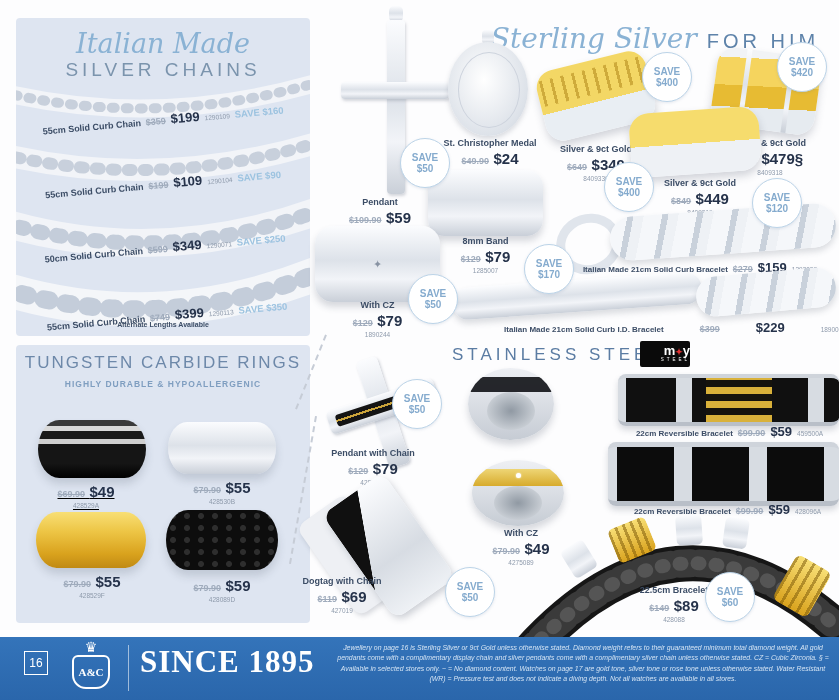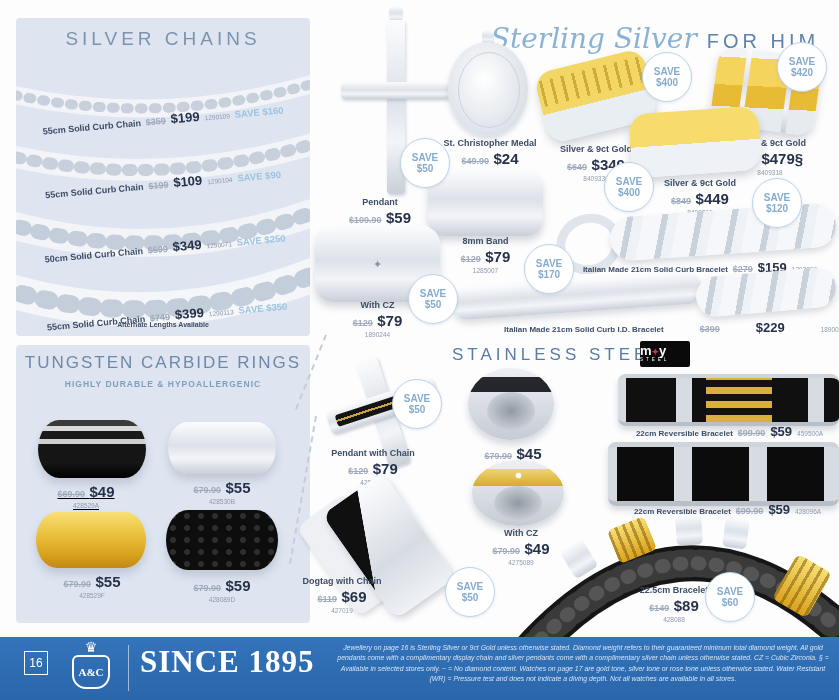--- a/index.html
+++ b/index.html
@@ -32,33 +32,34 @@
   .chainline{position:absolute;width:0;border-left:2px dashed #c6ccd6;}
   
   #footer{position:absolute;left:0;top:637px;width:839px;height:63px;
           background:linear-gradient(180deg,#3474ba,#2a66ab);color:#fff;}
   .pagebox{position:absolute;left:24px;top:14px;width:22px;height:22px;border:1.5px solid #fff;
            display:flex;align-items:center;justify-content:center;font-size:12px;}
   .brandname{position:absolute;left:140px;top:7px;font-family:"Liberation Serif",serif;
              font-size:31px;font-weight:bold;letter-spacing:1px;}
   .fineprint{position:absolute;left:335px;top:6px;width:496px;font-size:6.9px;line-height:1.5;
              font-style:italic;text-align:center;color:#d4e4f4;}
-  .logo-my{position:absolute;background:#0a0a0a;color:#fff;text-align:left;
+  .logo-my{position:absolute;background:#0a0a0a;color:#fff;text-align:right;
            width:50px;height:26px;border-radius:2px;line-height:1;}
   .logo-my .r1{font-size:13px;font-weight:bold;margin-top:3px;}
   .logo-my .star{color:#e03030;font-size:9px;}
   .logo-my .r2{font-size:4.5px;letter-spacing:3px;margin-top:1px;}
 </style>
 </head>
 <body>
 
 <div id="page">
 
   <div class="panel" style="left:16px;top:18px;width:294px;height:318px;">
     <div class="abs" style="left:0;top:10px;width:294px;text-align:center;">
+      <div class="script" style="font-size:27px;">Italian Made</div>
       <div class="caps" style="font-size:19px;color:#7b94ad;">SILVER CHAINS</div>
     </div>
 
     <svg class="abs" style="left:0;top:12px;" width="294" height="300" viewBox="0 0 294 300">
       <g fill="none" stroke-linecap="round">
         <path d="M -15 62 Q 145 100 310 50" stroke="#f2f4f8" stroke-width="18"></path>
         <path d="M -15 62 Q 145 100 310 50" stroke="#c8d0dc" stroke-width="10" stroke-dasharray="3 11"></path>
         <path d="M -15 124 Q 145 162 310 110" stroke="#f2f4f8" stroke-width="22"></path>
         <path d="M -15 124 Q 145 162 310 110" stroke="#c8d0dc" stroke-width="12" stroke-dasharray="4 12"></path>
         <path d="M -15 192 Q 145 240 310 178" stroke="#f2f4f8" stroke-width="28"></path>
@@ -230,24 +231,20 @@
   </div>
   <div class="pinfo" style="left:318px;top:448px;width:110px;">
     <div class="nm">Pendant with Chain</div>
     <div><span class="was">$129</span> <span class="now">$79</span></div>
     <div class="code">4285082</div>
   </div>
 
   <div class="donut" style="left:468px;top:368px;width:86px;height:72px;background:linear-gradient(180deg,#eef0f4,#c6ccd4);">
     <div class="abs" style="left:0;top:9px;width:86px;height:15px;background:#15161a;opacity:.92;"></div>
     <div class="hole" style="left:19px;top:24px;width:48px;height:38px;"></div>
-  </div>
-  <div class="pinfo" style="left:470px;top:444px;width:86px;">
-    <div><span class="was">$79.90</span> <span class="now">$45</span></div>
-    <div class="code">4040188</div>
   </div>
 
   <div class="donut" style="left:472px;top:460px;width:92px;height:66px;background:linear-gradient(180deg,#eef0f4,#c6ccd4);">
     <div class="abs" style="left:0;top:9px;width:92px;height:17px;background:linear-gradient(180deg,#eed575,#d7ab2c);"></div>
     <div class="abs" style="left:44px;top:13px;width:5px;height:5px;border-radius:50%;background:#fff;box-shadow:0 0 2px #fff;"></div>
     <div class="hole" style="left:22px;top:26px;width:48px;height:34px;"></div>
   </div>
   <div class="pinfo" style="left:478px;top:528px;width:86px;">
     <div class="nm">With CZ</div>
     <div><span class="was">$79.90</span> <span class="now">$49</span></div>

